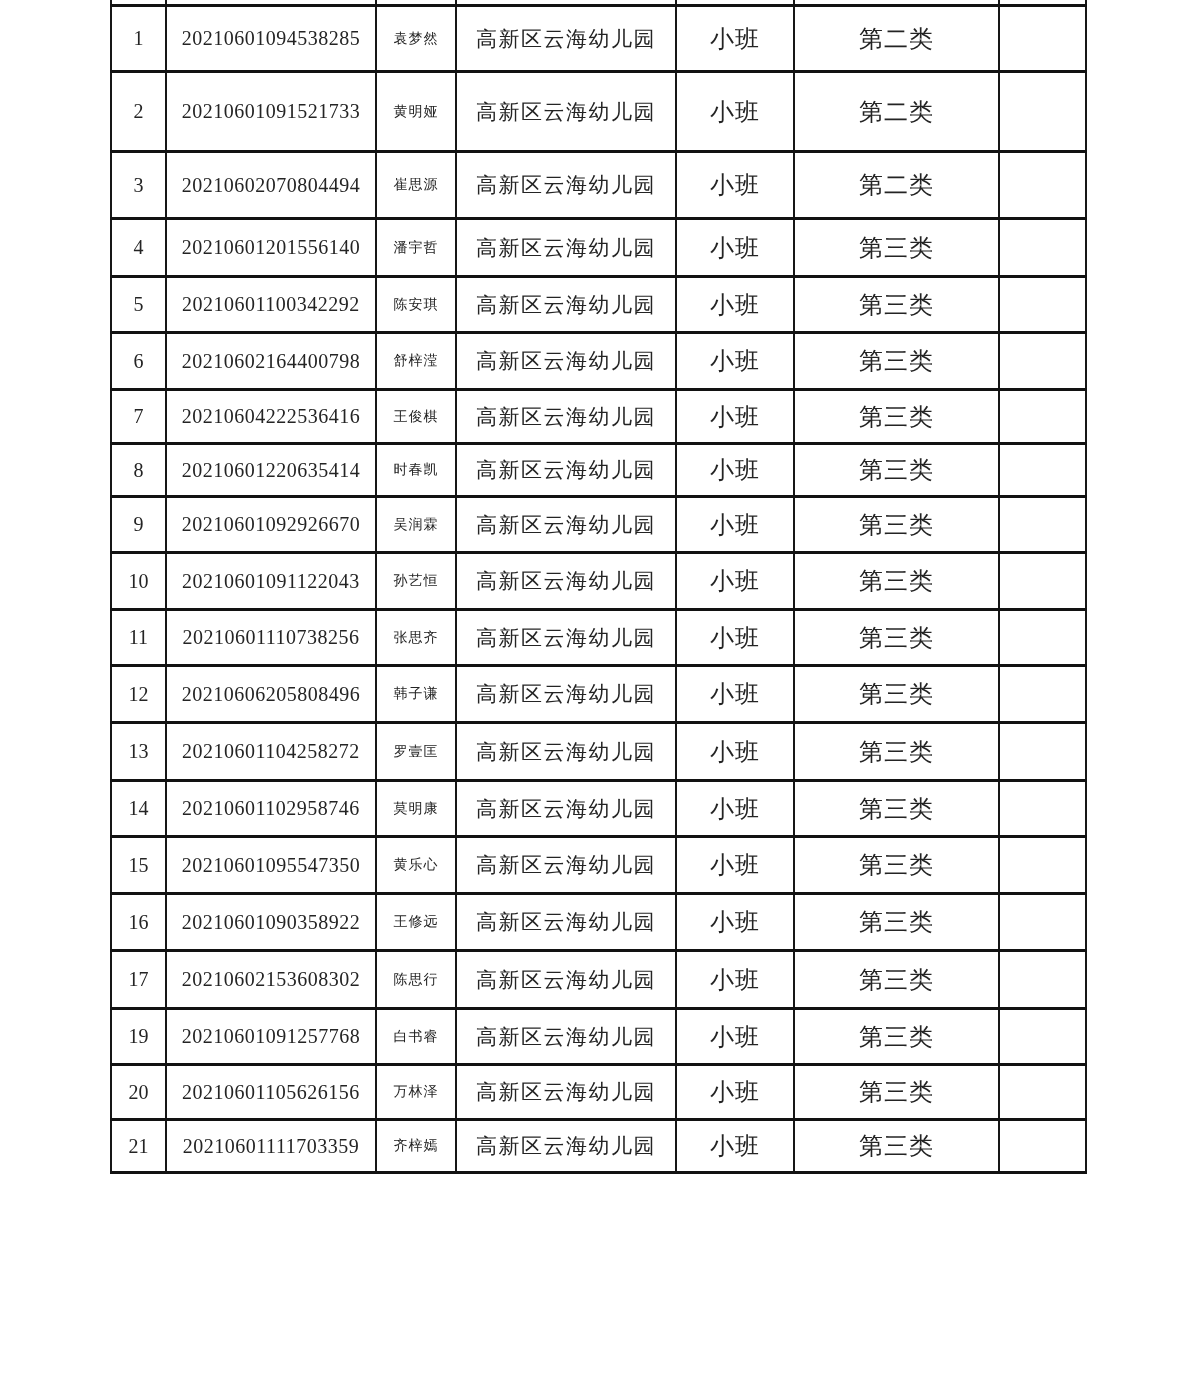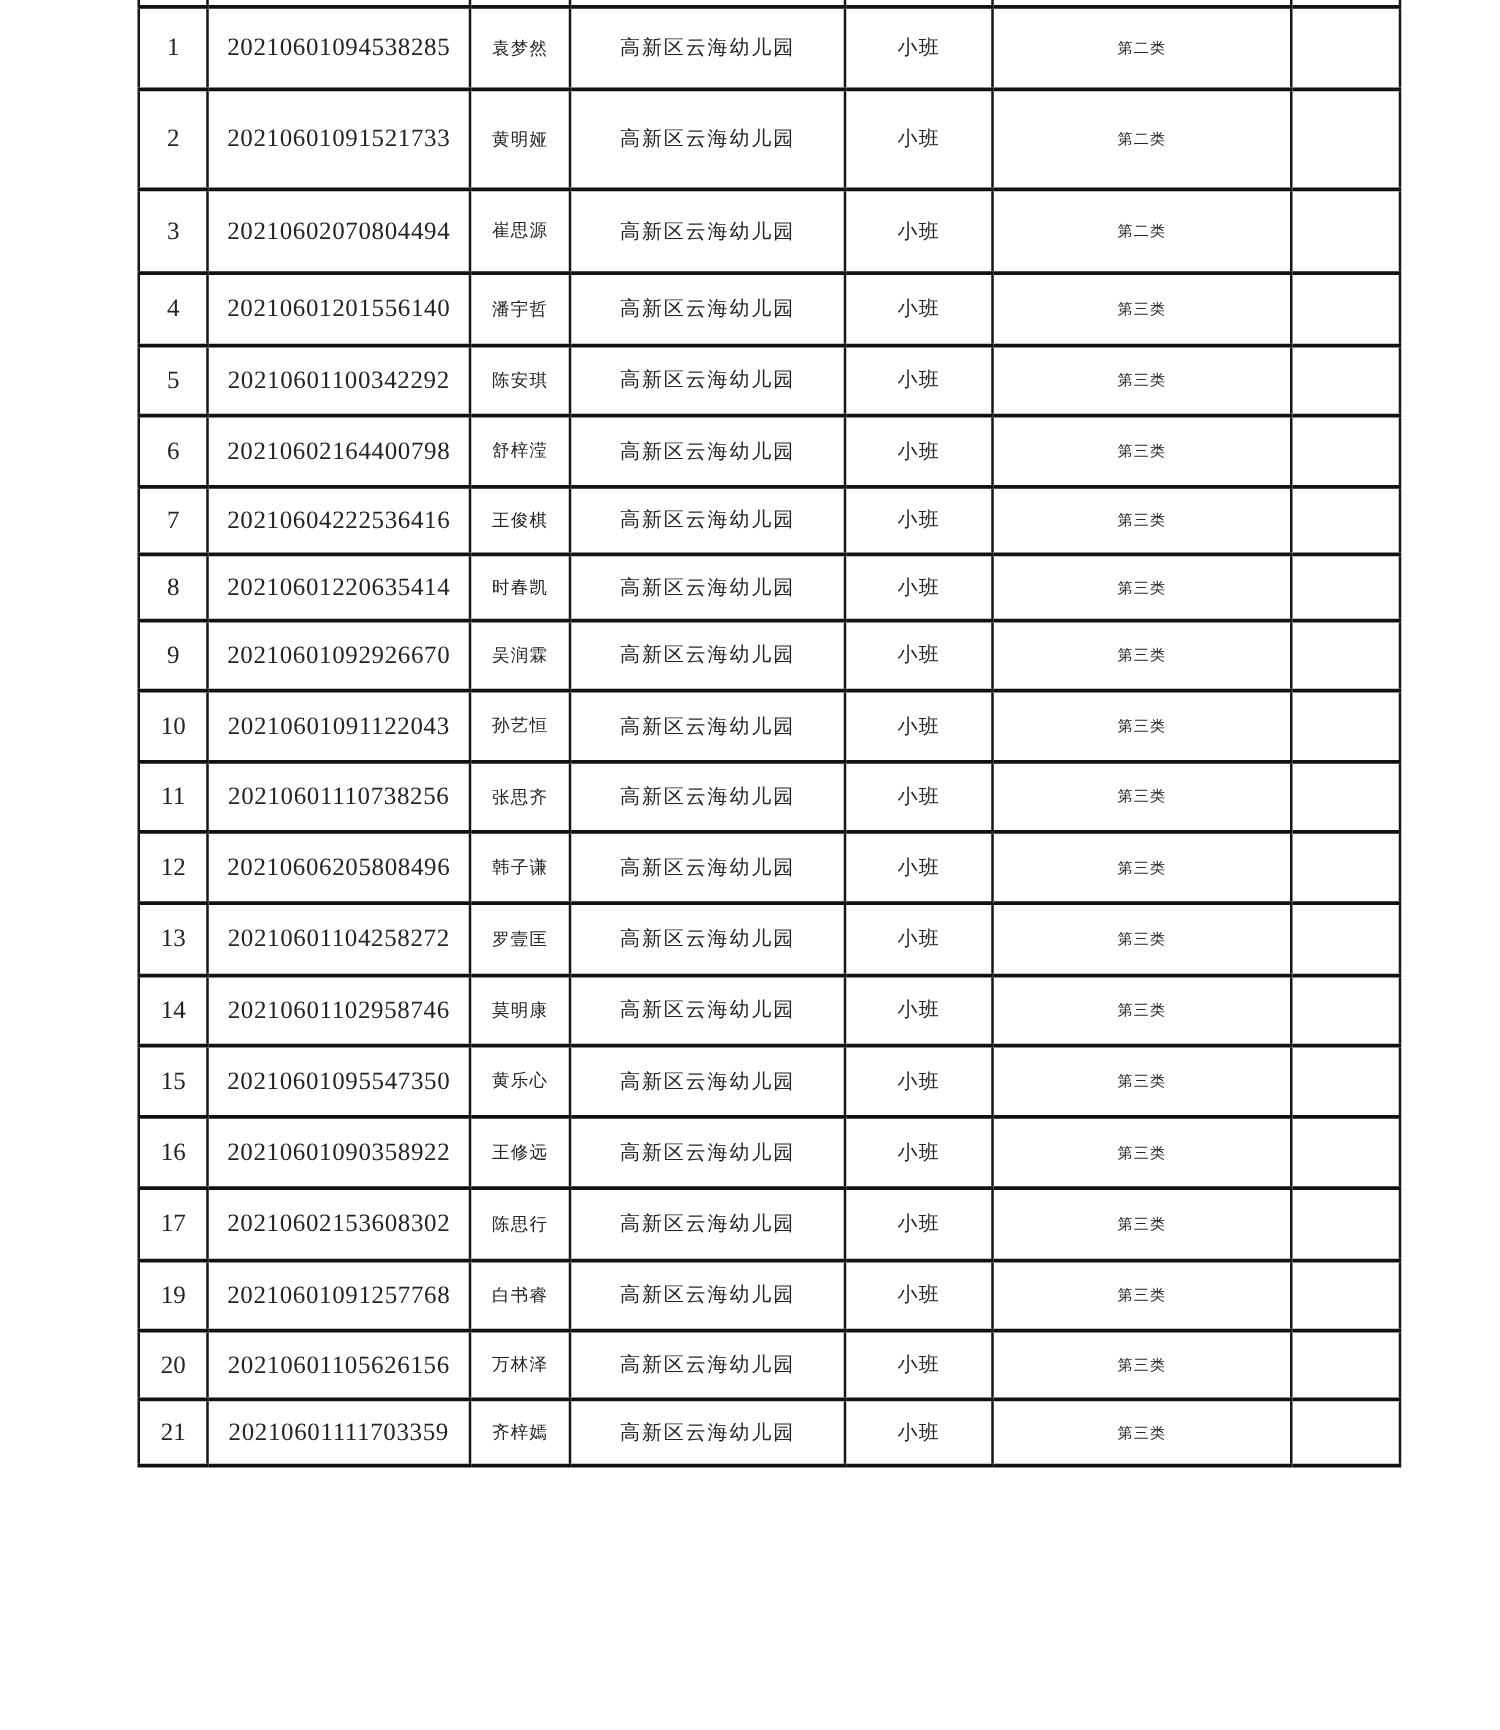--- a/index.html
+++ b/index.html
@@ -40,23 +40,23 @@
     white-space: nowrap;
   }
   
   tr.sliver-row td {
     border-top: none;
     height: 4px;
   }
   .col-num   { width: 55px;  font-size: 20px; }
   .col-id    { width: 210px; font-size: 20px; letter-spacing: 0.5px; color: #1d1d1d; }
   .col-name  { width: 80px;  font-size: 14px; letter-spacing: 1px; }
-  .col-school{ width: 220px; font-size: 16px; letter-spacing: 1.5px; }
-  .col-grade { width: 118px; font-size: 16px; letter-spacing: 1px; color: #3a3a3a; }
-  .col-cat   { width: 239px; font-size: 12px; letter-spacing: 1px; color: #404040; }
+  .col-school{ width: 220px; font-size: 21px; letter-spacing: 1.5px; }
+  .col-grade { width: 118px; font-size: 24px; letter-spacing: 1px; color: #3a3a3a; }
+  .col-cat   { width: 205px; font-size: 24px; letter-spacing: 1px; color: #404040; }
   .col-note  { width: 87px; }
 </style>
 </head>
 <body>
 
 <div class="page">
   <table class="admission-table">
     <colgroup>
       <col class="col-num">
         <col class="col-id">

